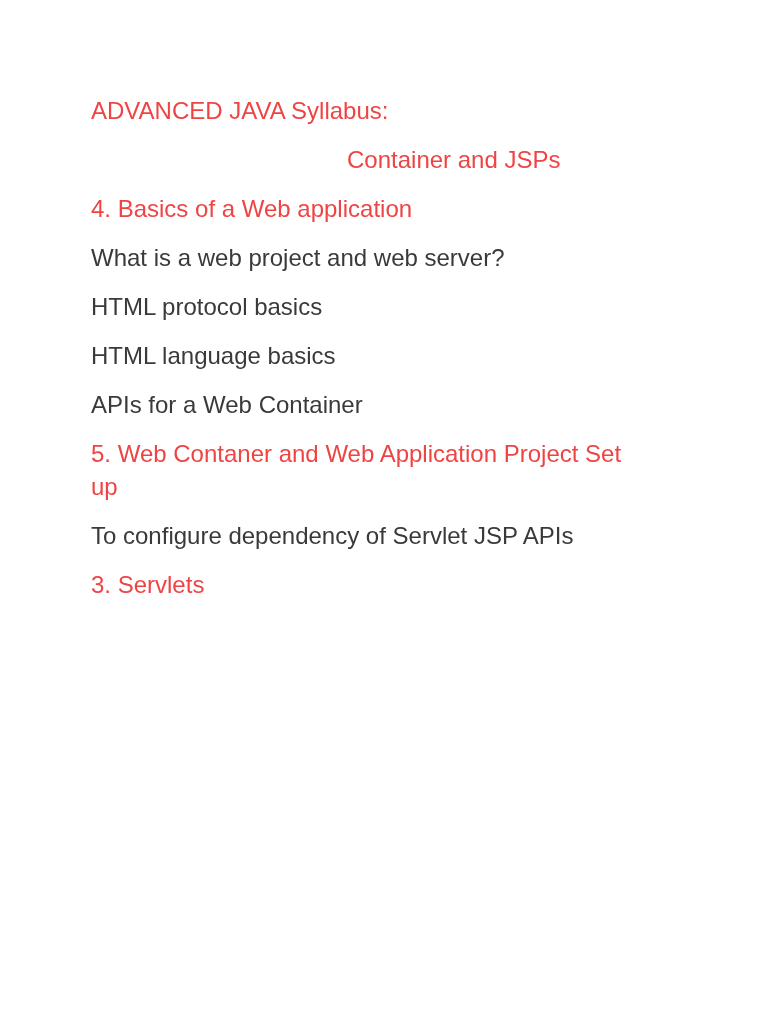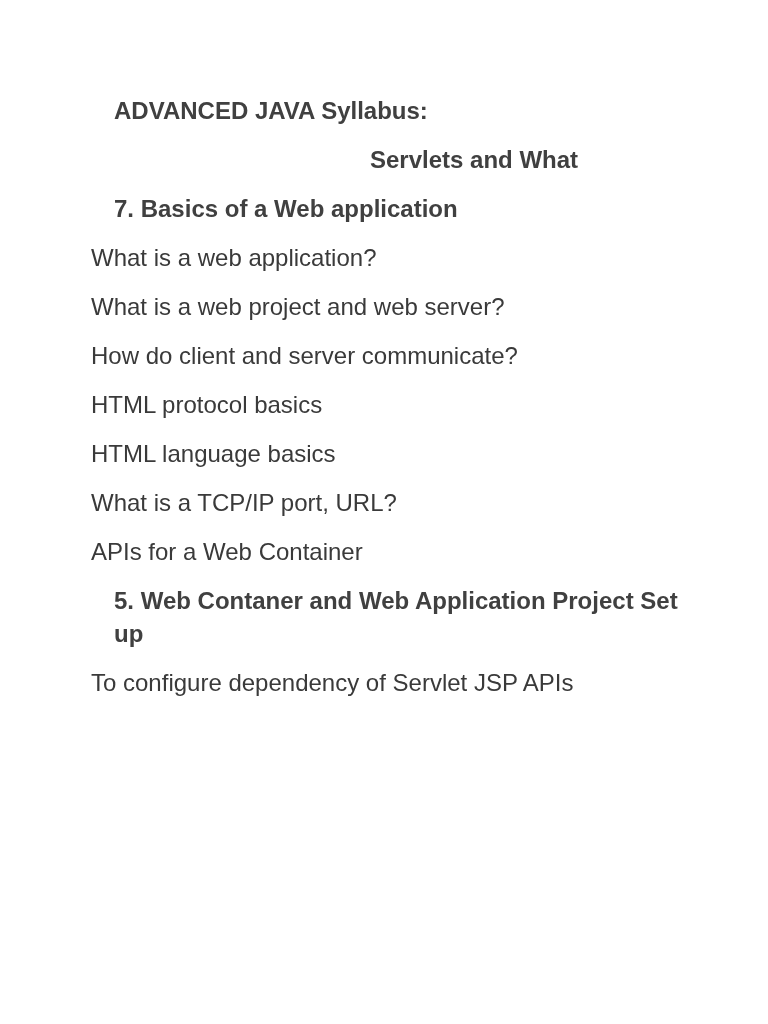--- a/index.html
+++ b/index.html
@@ -19,39 +19,36 @@
   }
   .doc-content {
     padding: 94px 88px 0 91px;
   }
   .para {
     margin: 0 0 16px 0;
     line-height: 33px;
     white-space: pre-wrap;
   }
   .para.bold {
-    font-weight: bold;
-    color: #404040;
-    margin-left: 23px;
+    font-weight: normal;
+    color: #ef4444;
   }
   .para.subtitle {
     padding-left: 256px;
   }
 </style>
 </head>
 <body>
 
 <div class="page">
   <div class="doc-content" id="doc-content">
       <p class="para title bold"><span>ADVANCED JAVA Syllabus:</span></p>
-      <p class="para subtitle bold"><span>Servlets and What</span></p>
-      <p class="para section-heading bold"><span>7. Basics of a Web application</span></p>
-      <p class="para topic"><span>What is a web application?</span></p>
+      <p class="para subtitle bold"><span>Container and JSPs</span></p>
+      <p class="para section-heading bold"><span>4. Basics of a Web application</span></p>
       <p class="para topic"><span>What is a web project and web server?</span></p>
-      <p class="para topic"><span>How do client and server communicate?</span></p>
       <p class="para topic"><span>HTML protocol basics</span></p>
       <p class="para topic"><span>HTML language basics</span></p>
-      <p class="para topic"><span>What is a TCP/IP port, URL?</span></p>
       <p class="para topic"><span>APIs for a Web Container</span></p>
       <p class="para section-heading bold"><span>5. Web Contaner and Web Application Project Set</span><br><span>up</span></p>
       <p class="para topic"><span>To configure dependency of Servlet JSP APIs</span></p>
+      <p class="para section-heading bold"><span>3. Servlets</span></p>
     </div>
 </div>
 
 </body></html>

